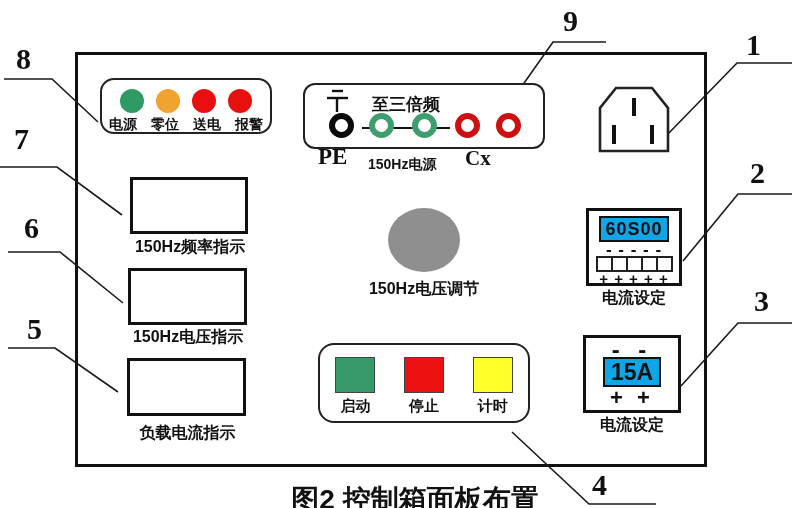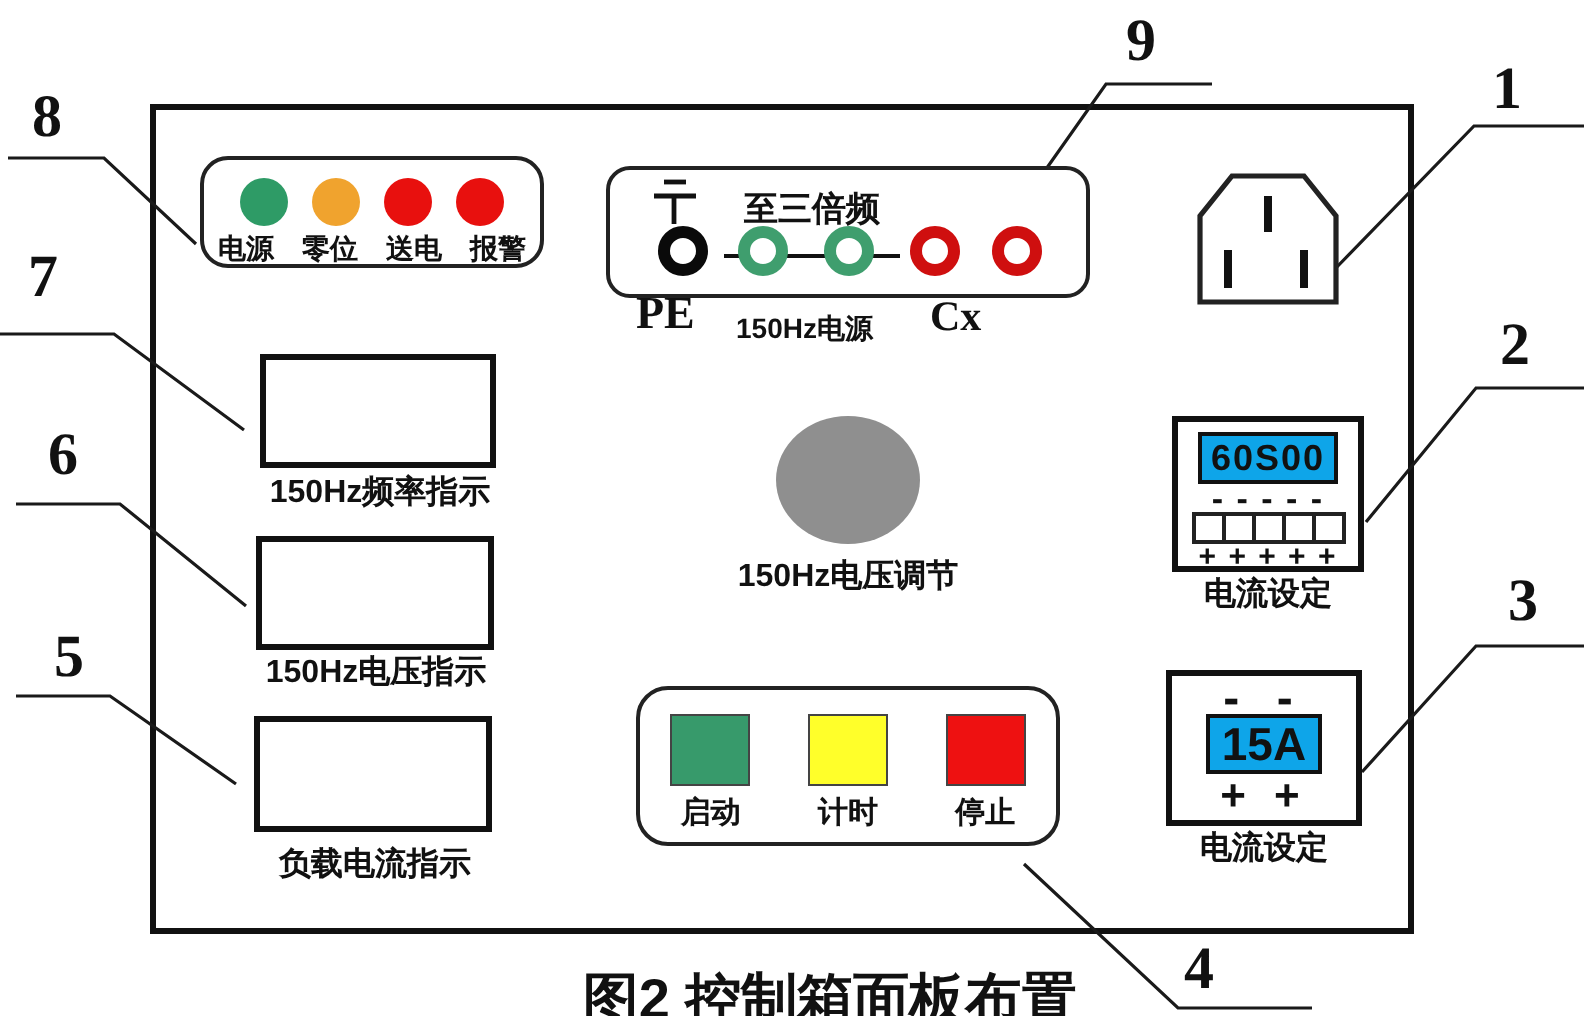--- a/index.html
+++ b/index.html
@@ -147,25 +147,25 @@
   <div class="knob" style="left: 388px; top: 208px; width: 72px; height: 64px; background-color: rgb(143, 143, 143);"></div>
   <div class="lbl" style="left:344px;top:280px;width:160px;">150Hz电压调节</div>
 
   <div class="rbox" style="left:318px;top:343px;width:212px;height:80px;border-radius:16px;">
     <div class="btn-row">
       <div class="btn-col">
         <span class="btn-sq" style="background-color: rgb(55, 154, 107);"></span>
         <span class="lbl2">启动</span>
       </div>
       <div class="btn-col">
+        <span class="btn-sq" style="background-color: rgb(238, 17, 17);"></span>
+        <span class="lbl2">停止</span>
+      </div>
+      <div class="btn-col">
         <span class="btn-sq" style="background-color: rgb(255, 255, 42);"></span>
         <span class="lbl2">计时</span>
-      </div>
-      <div class="btn-col">
-        <span class="btn-sq" style="background-color: rgb(238, 17, 17);"></span>
-        <span class="lbl2">停止</span>
       </div>
     </div>
   </div>
 
   <div class="caption" style="left:250px;top:481px;width:330px;">图2 控制箱面板布置</div>
 
 </div>
 
 </body></html>

